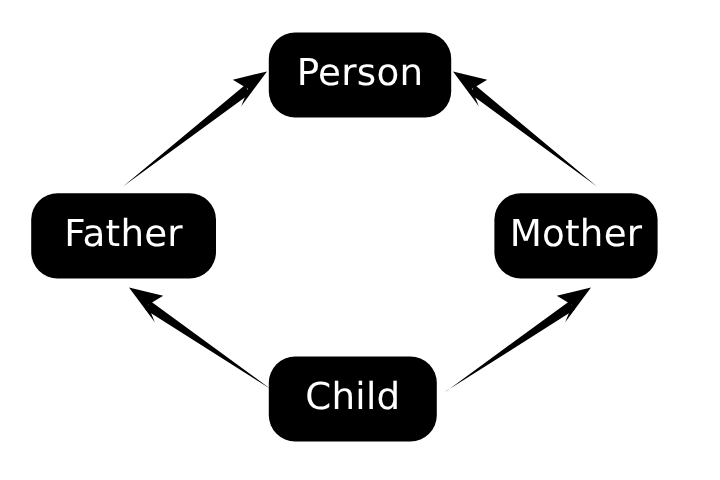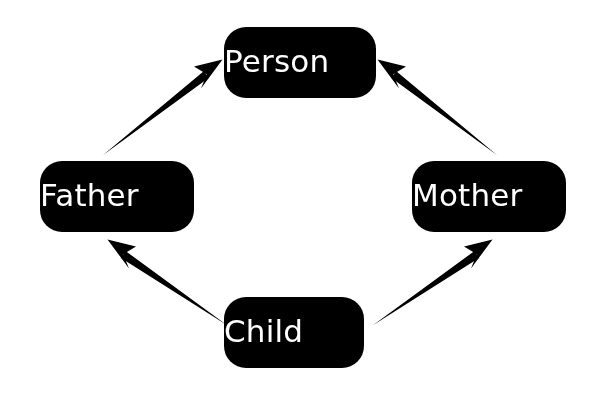--- a/index.html
+++ b/index.html
@@ -19,37 +19,38 @@
     position: absolute;
     left: 0;
     top: 0;
     width: 600px;
     height: 400px;
   }
   .node {
     position: absolute;
     display: flex;
     align-items: center;
+    justify-content: center;
     background: #000000;
     color: #ffffff;
     border-radius: 22px;
     font-size: 31px;
     font-weight: 400;
     letter-spacing: 0.2px;
     line-height: 1;
     white-space: nowrap;
     z-index: 2;
   }
   .node-label {
     display: block;
     padding-bottom: 2px;
   }
   #node-person { left: 224px; top: 27px;  width: 152px; height: 71px; }
-  #node-father { left: 40px;  top: 161px; width: 154px; height: 71px; }
-  #node-mother { left: 412px; top: 161px; width: 154px; height: 71px; }
+  #node-father { left: 26px;  top: 161px; width: 154px; height: 71px; }
+  #node-mother { left: 412px; top: 161px; width: 136px; height: 71px; }
   #node-child  { left: 224px; top: 297px; width: 140px; height: 71px; }
 </style>
 </head>
 <body>
 
 <div id="diagram-canvas">
 
   <svg id="edge-layer" viewBox="0 0 600 400">
 
     <g>

